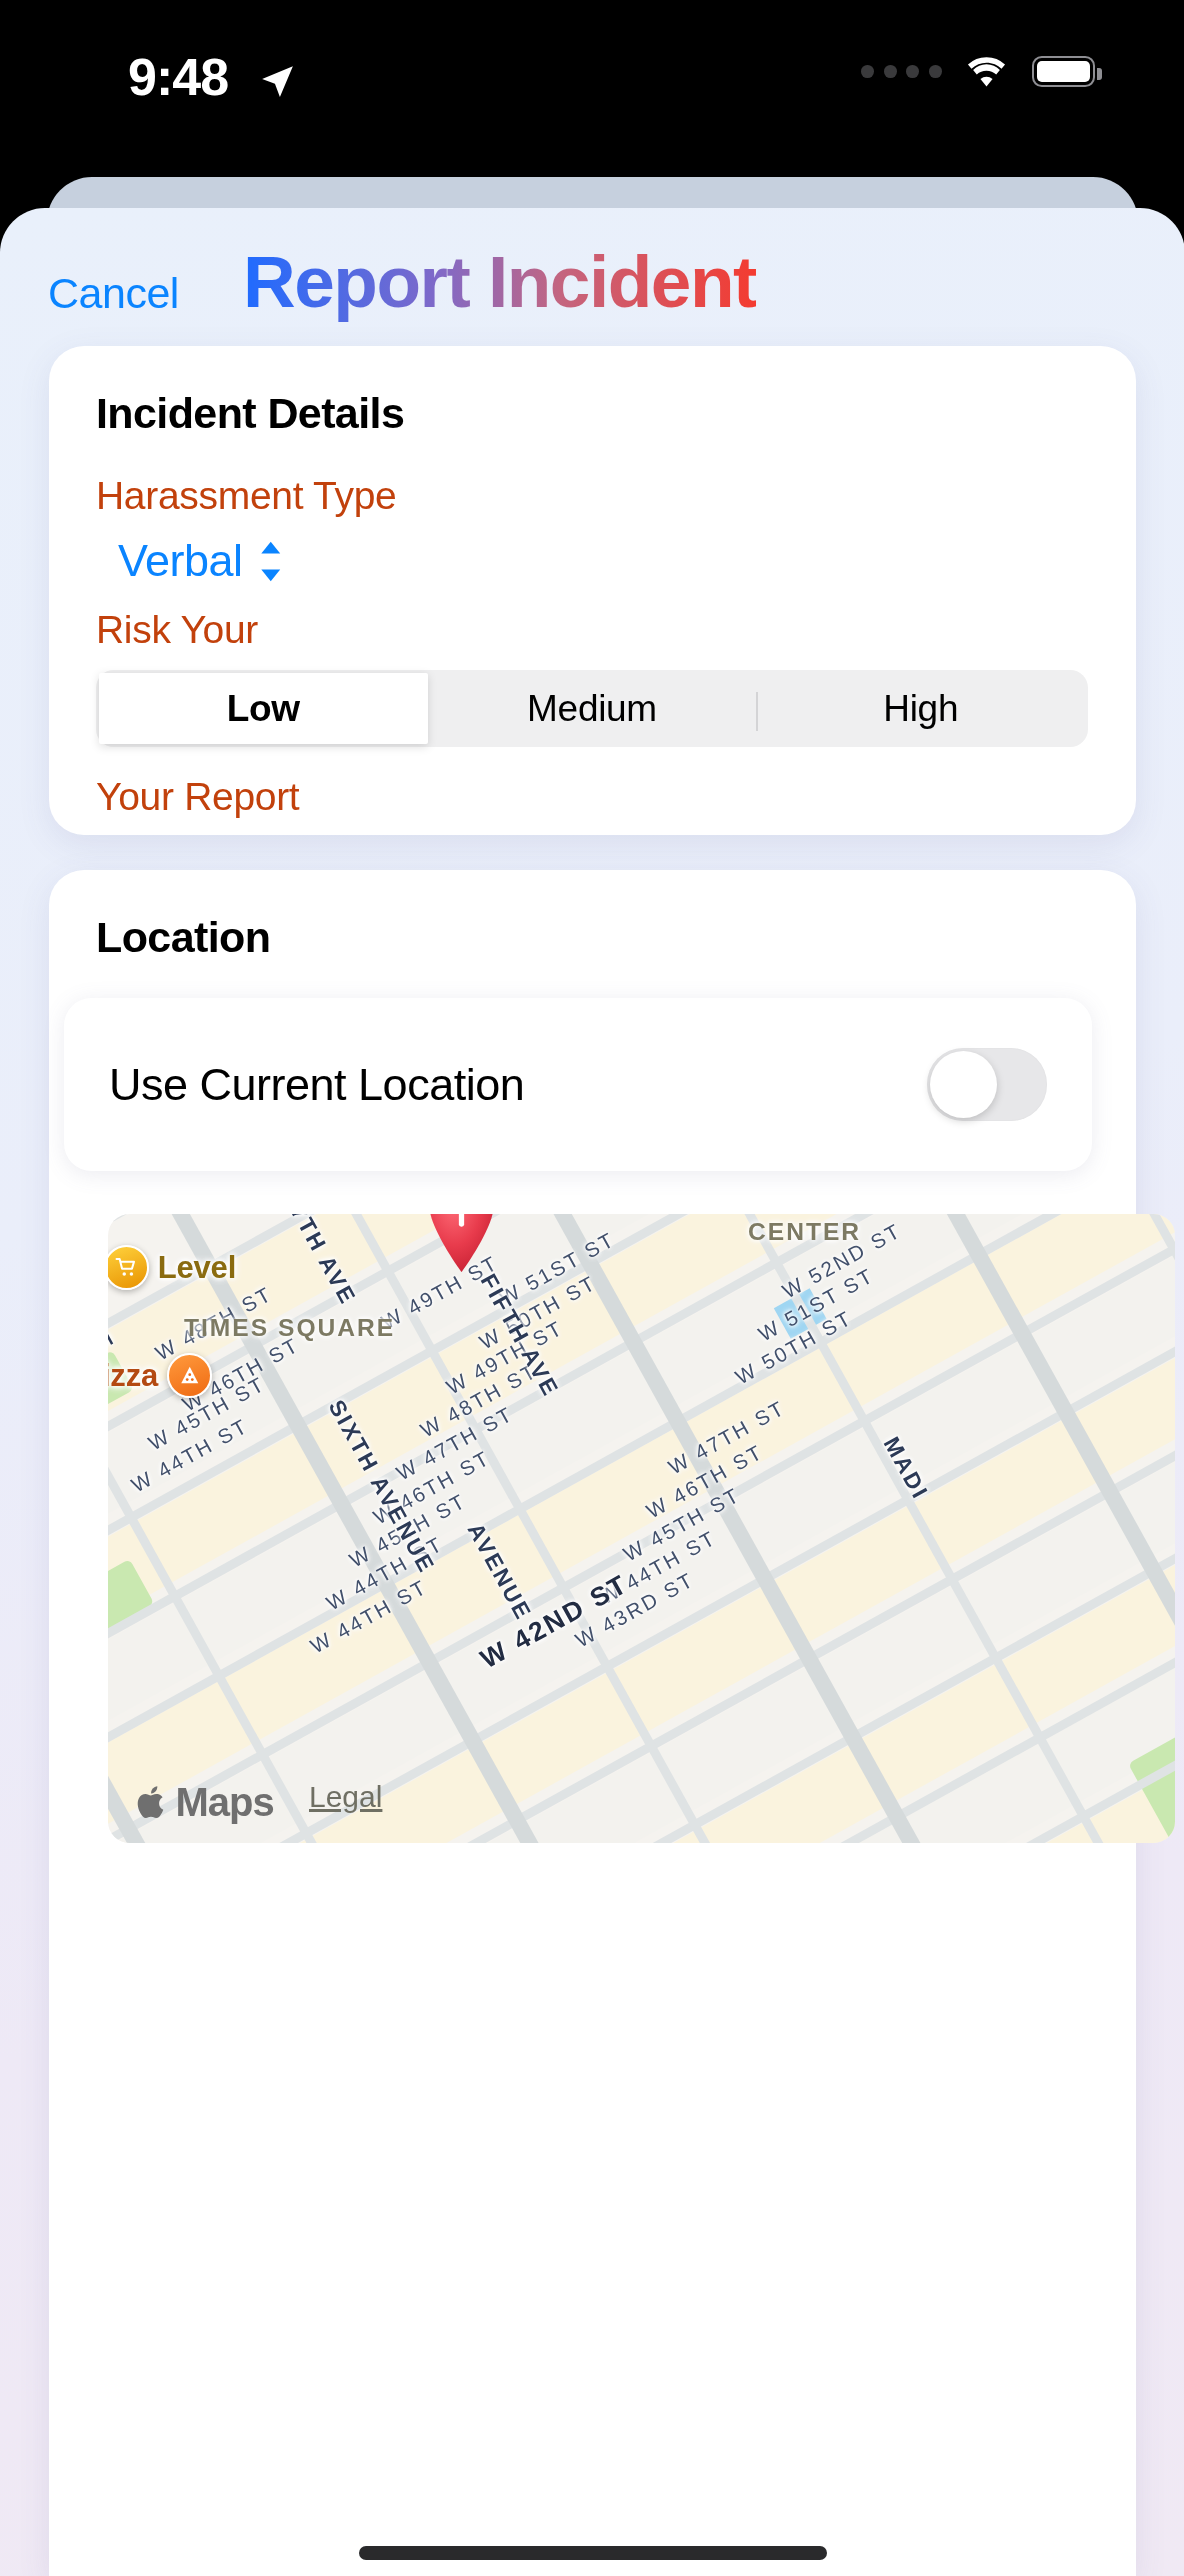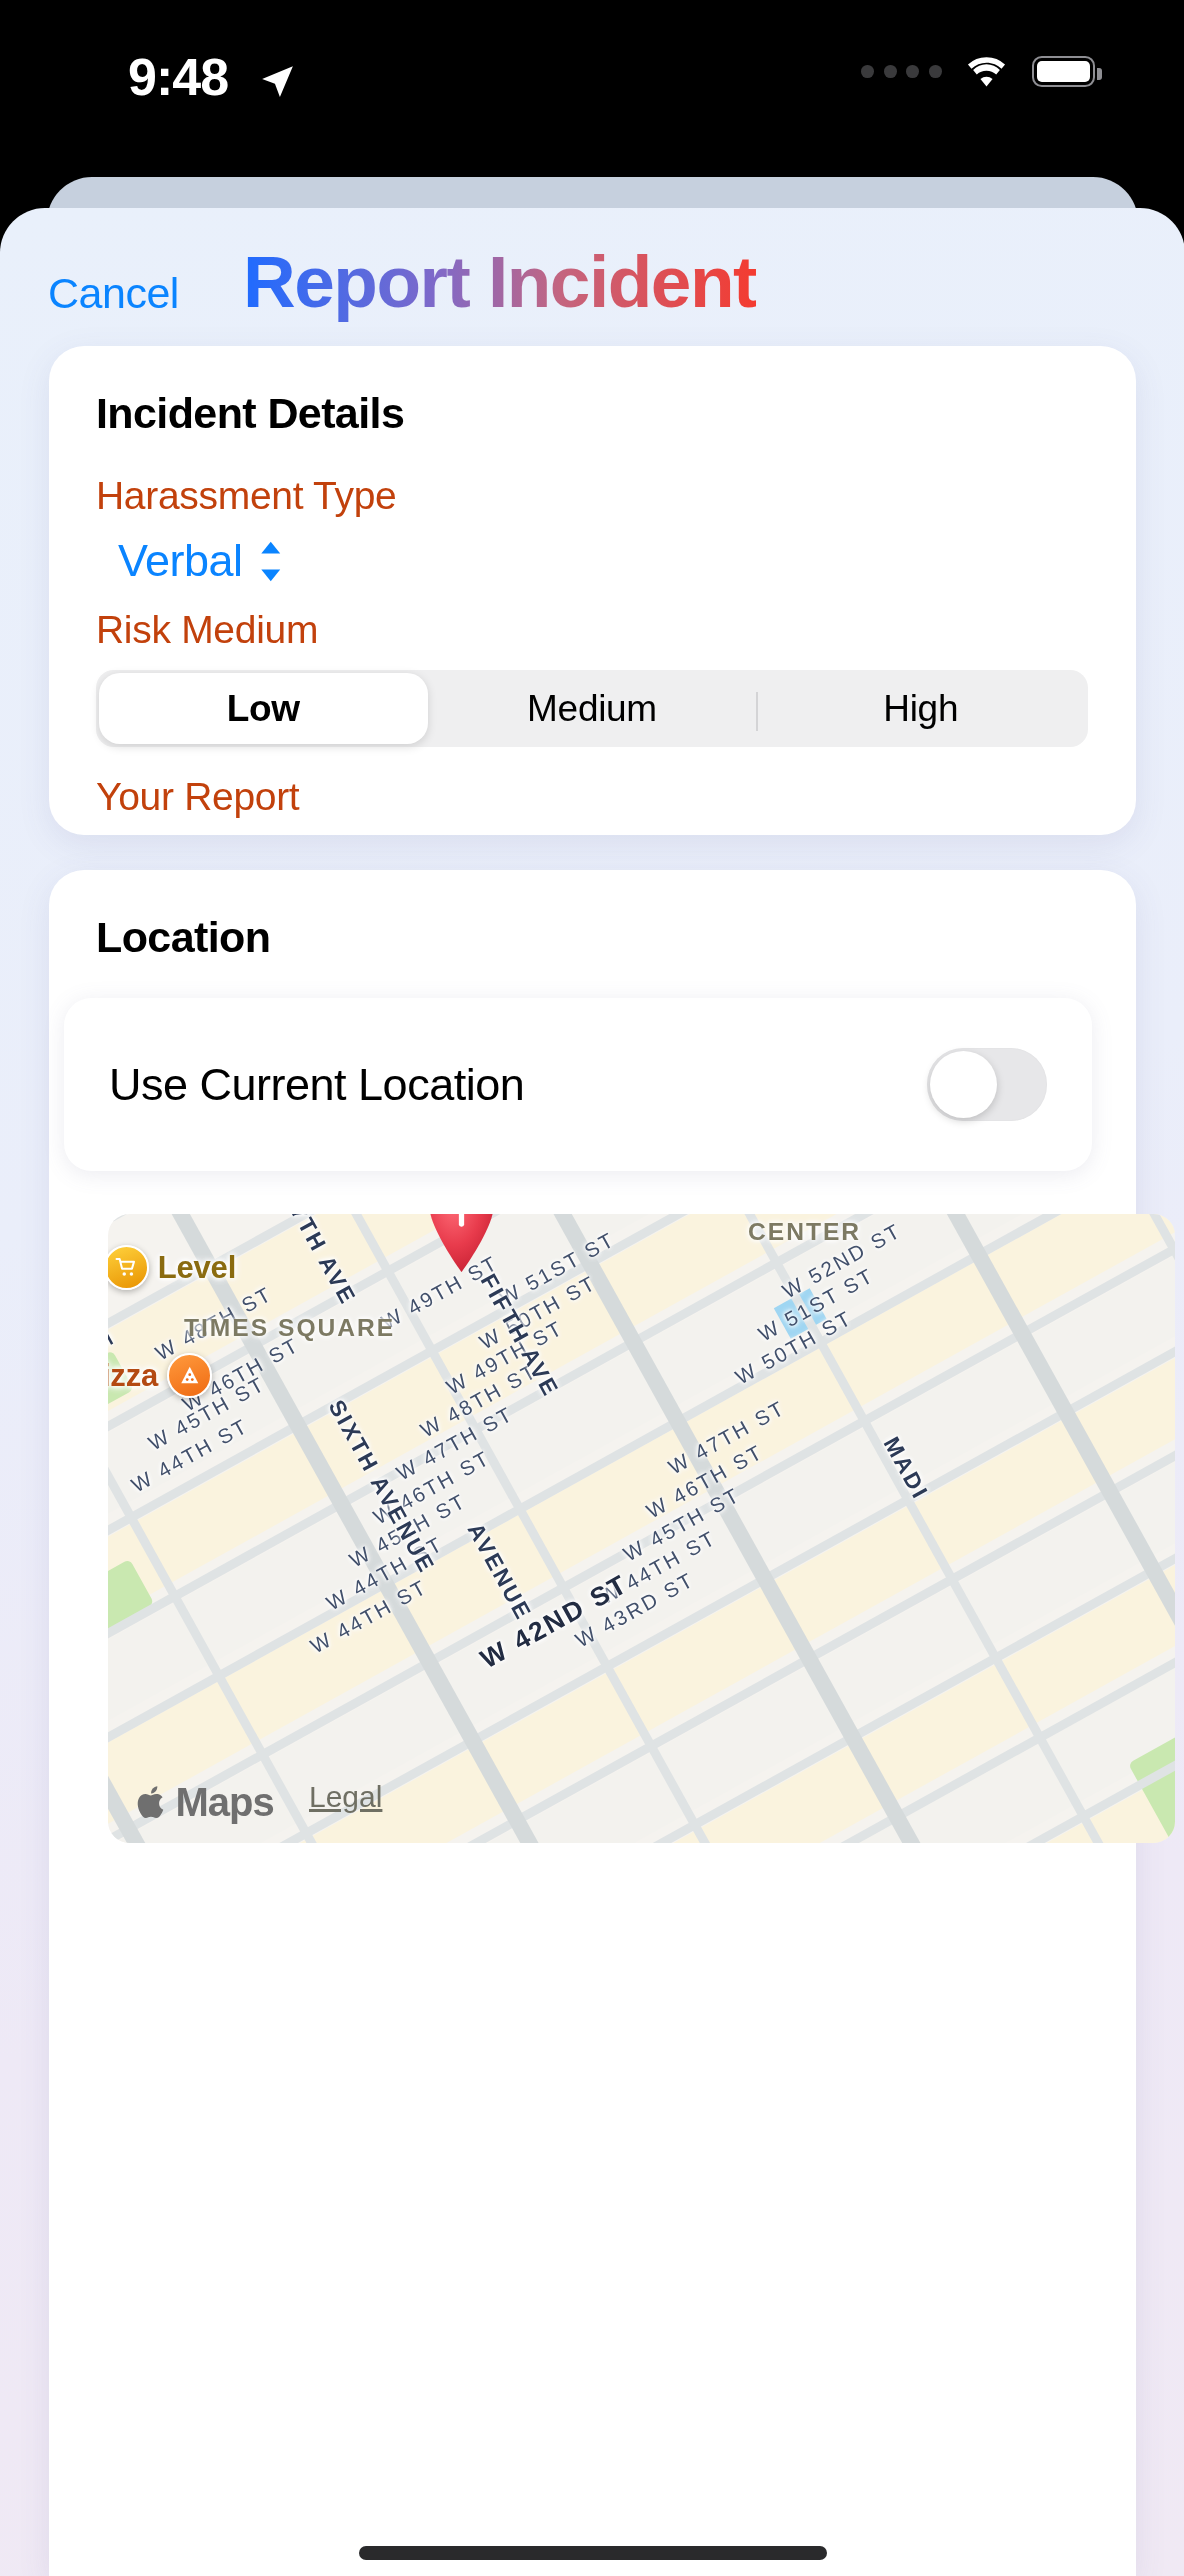--- a/index.html
+++ b/index.html
@@ -67,21 +67,21 @@
   .picker-value { font-size:45px; color:#0a84ff; letter-spacing:-0.5px; }
   .chev { width:29.5px; height:45px; flex:0 0 auto; }
 
   
   .segmented {
     display:flex; background:#efeff0; border-radius:17.7px; height:77px;
     padding:2.9px; position:relative;
   }
   .seg {
     flex:1; display:flex; align-items:center; justify-content:center;
-    font-size:37px; color:#000; letter-spacing:-0.3px; border-radius:21px;
+    font-size:37px; color:#000; letter-spacing:-0.3px; border-radius:2px;
     position:relative; cursor:pointer;
   }
   .seg.selected { background:#fff; font-weight:600; box-shadow:0 2.9px 9.8px rgba(0,0,0,.13); }
   .seg.divider::before {
     content:""; position:absolute; left:0; top:18.7px; width:2px; height:39px; background:#d4d4d6;
   }
 
   
   .toggle-row {
     display:flex; align-items:center; justify-content:space-between;
@@ -197,21 +197,21 @@
       <div class="field-label" style="position:absolute;left:47px;top:128px;">Harassment Type</div>
 
       <div class="picker" style="position:absolute;left:69px;top:189px;">
         <span class="picker-value">Verbal</span>
         <svg class="chev" viewBox="0 0 12 20">
           <path d="M6 1.2l4.2 5.2H1.8z" fill="#0a84ff"></path>
           <path d="M6 18.8l4.2-5.2H1.8z" fill="#0a84ff"></path>
         </svg>
       </div>
 
-      <div class="field-label" style="position:absolute;left:47px;top:262px;">Risk Medium</div>
+      <div class="field-label" style="position:absolute;left:47px;top:262px;">Risk Your</div>
 
       <div class="segmented" style="position:absolute;left:47px;top:324px;width:992px;">
         <div class="seg selected">Low</div>
         <div class="seg">Medium</div>
         <div class="seg divider">High</div>
       </div>
 
       <div class="field-label" style="position:absolute;left:47px;top:429px;">Your Report</div>
     </div>
 

